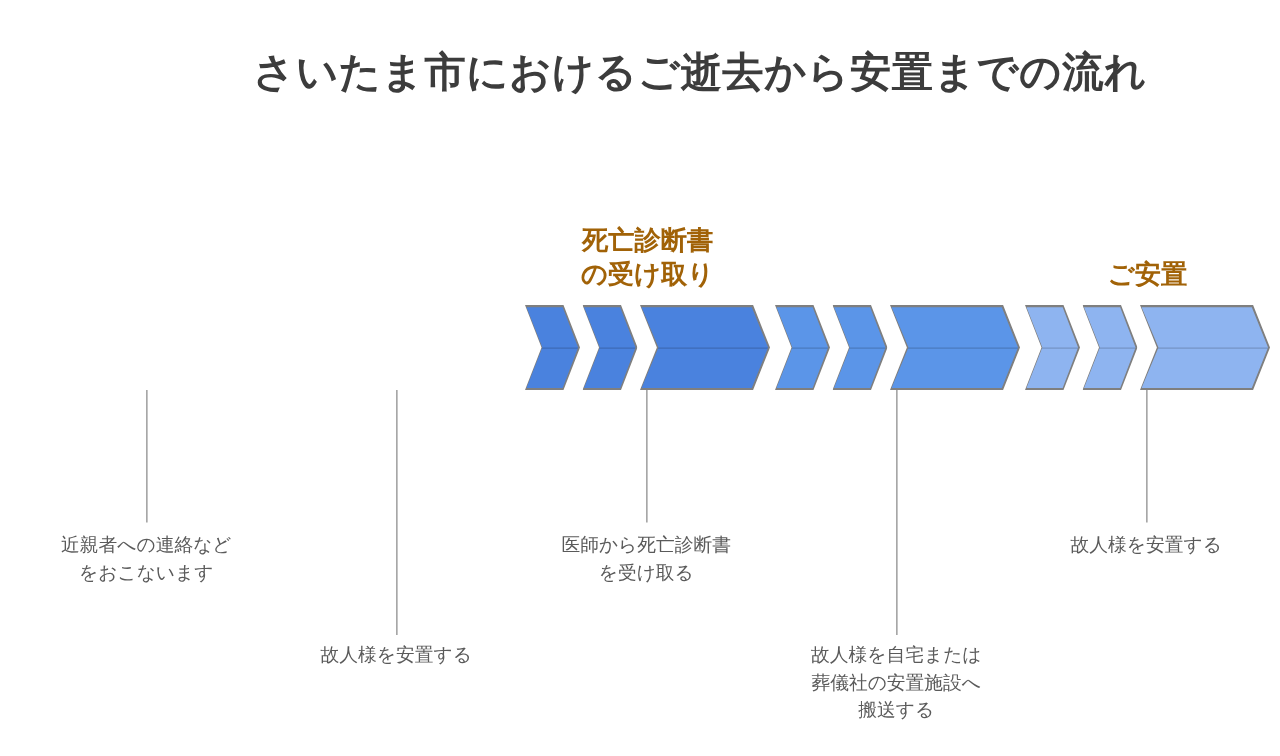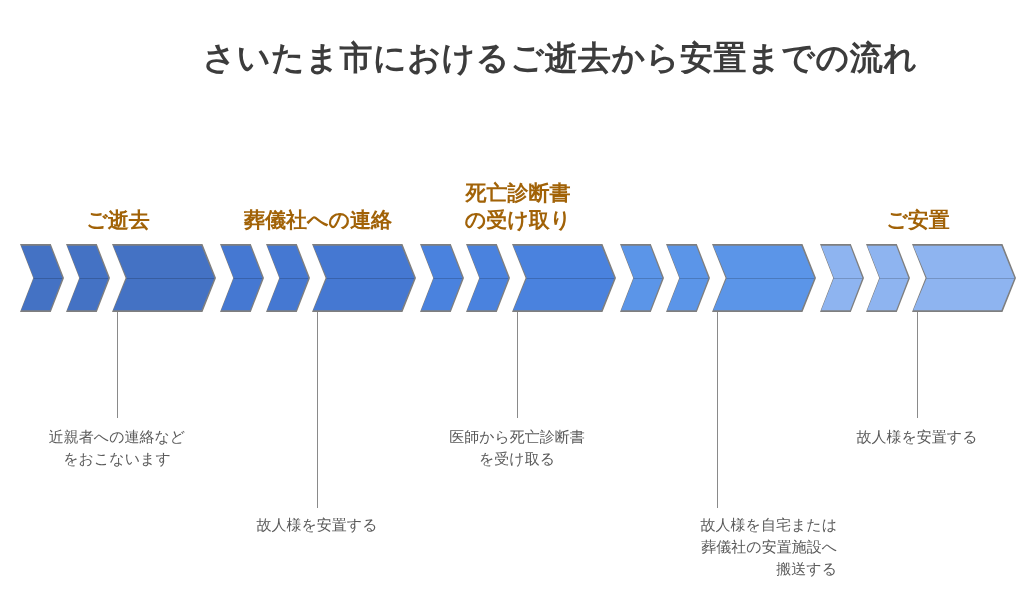--- a/index.html
+++ b/index.html
@@ -128,67 +128,21 @@
     white-space: pre-line;
   }
 </style>
 </head>
 <body style="background: rgb(255, 255, 255);">
 
 <div id="page-title" style="color: rgb(60, 60, 60);">さいたま市におけるご逝去から安置までの流れ</div>
 
 <div id="flow-row">
 
-  <div class="flow-step" style="left:18px;">
-    <div class="step-label">ご逝去</div>
-    <div class="chev-group">
-      <div class="chev small c1">
-        <div class="chev-outline" style="background: rgb(127, 127, 127);"></div>
-        <div class="chev-fill" style="background: rgb(68, 114, 196);">
-            <div class="chev-seam"></div>
-          </div>
-      </div>
-      <div class="chev small c2">
-        <div class="chev-outline" style="background: rgb(127, 127, 127);"></div>
-        <div class="chev-fill" style="background: rgb(68, 114, 196);">
-            <div class="chev-seam"></div>
-          </div>
-      </div>
-      <div class="chev big">
-        <div class="chev-outline" style="background: rgb(127, 127, 127);"></div>
-        <div class="chev-fill" style="background: rgb(68, 114, 196);">
-            <div class="chev-seam"></div>
-          </div>
-      </div>
-    </div>
-  </div>
-
-  <div class="flow-step" style="left:218px;">
-    <div class="step-label">葬儀社への連絡</div>
-    <div class="chev-group">
-      <div class="chev small c1">
-        <div class="chev-outline" style="background: rgb(127, 127, 127);"></div>
-        <div class="chev-fill" style="background: rgb(69, 120, 210);">
-            <div class="chev-seam"></div>
-          </div>
-      </div>
-      <div class="chev small c2">
-        <div class="chev-outline" style="background: rgb(127, 127, 127);"></div>
-        <div class="chev-fill" style="background: rgb(69, 120, 210);">
-            <div class="chev-seam"></div>
-          </div>
-      </div>
-      <div class="chev big">
-        <div class="chev-outline" style="background: rgb(127, 127, 127);"></div>
-        <div class="chev-fill" style="background: rgb(69, 120, 210);">
-            <div class="chev-seam"></div>
-          </div>
-      </div>
-    </div>
-  </div>
+
 
   <div class="flow-step" style="left:418px;">
     <div class="step-label">死亡診断書
 の受け取り</div>
     <div class="chev-group">
       <div class="chev small c1">
         <div class="chev-outline" style="background: rgb(127, 127, 127);"></div>
         <div class="chev-fill" style="background: rgb(74, 130, 222);">
             <div class="chev-seam"></div>
           </div>
@@ -261,16 +215,16 @@
 <div class="connector" style="left: 317px; top: 312px; height: 196px; background: rgb(138, 138, 138);"></div>
 <div class="connector" style="left: 517px; top: 312px; height: 106px; background: rgb(138, 138, 138);"></div>
 <div class="connector" style="left: 717px; top: 312px; height: 196px; background: rgb(138, 138, 138);"></div>
 <div class="connector" style="left: 917px; top: 312px; height: 106px; background: rgb(138, 138, 138);"></div>
 
 <div class="desc" style="left:-3px; top:426px;">近親者への連絡など
 をおこないます</div>
 <div class="desc" style="left:197px; top:514px;">故人様を安置する</div>
 <div class="desc" style="left:397px; top:426px;">医師から死亡診断書
 を受け取る</div>
-<div class="desc" style="left:597px; top:514px;text-align:right;">故人様を自宅または
+<div class="desc" style="left:597px; top:514px;">故人様を自宅または
 葬儀社の安置施設へ
 搬送する</div>
 <div class="desc" style="left:797px; top:426px;">故人様を安置する</div>
 
 </body></html>

